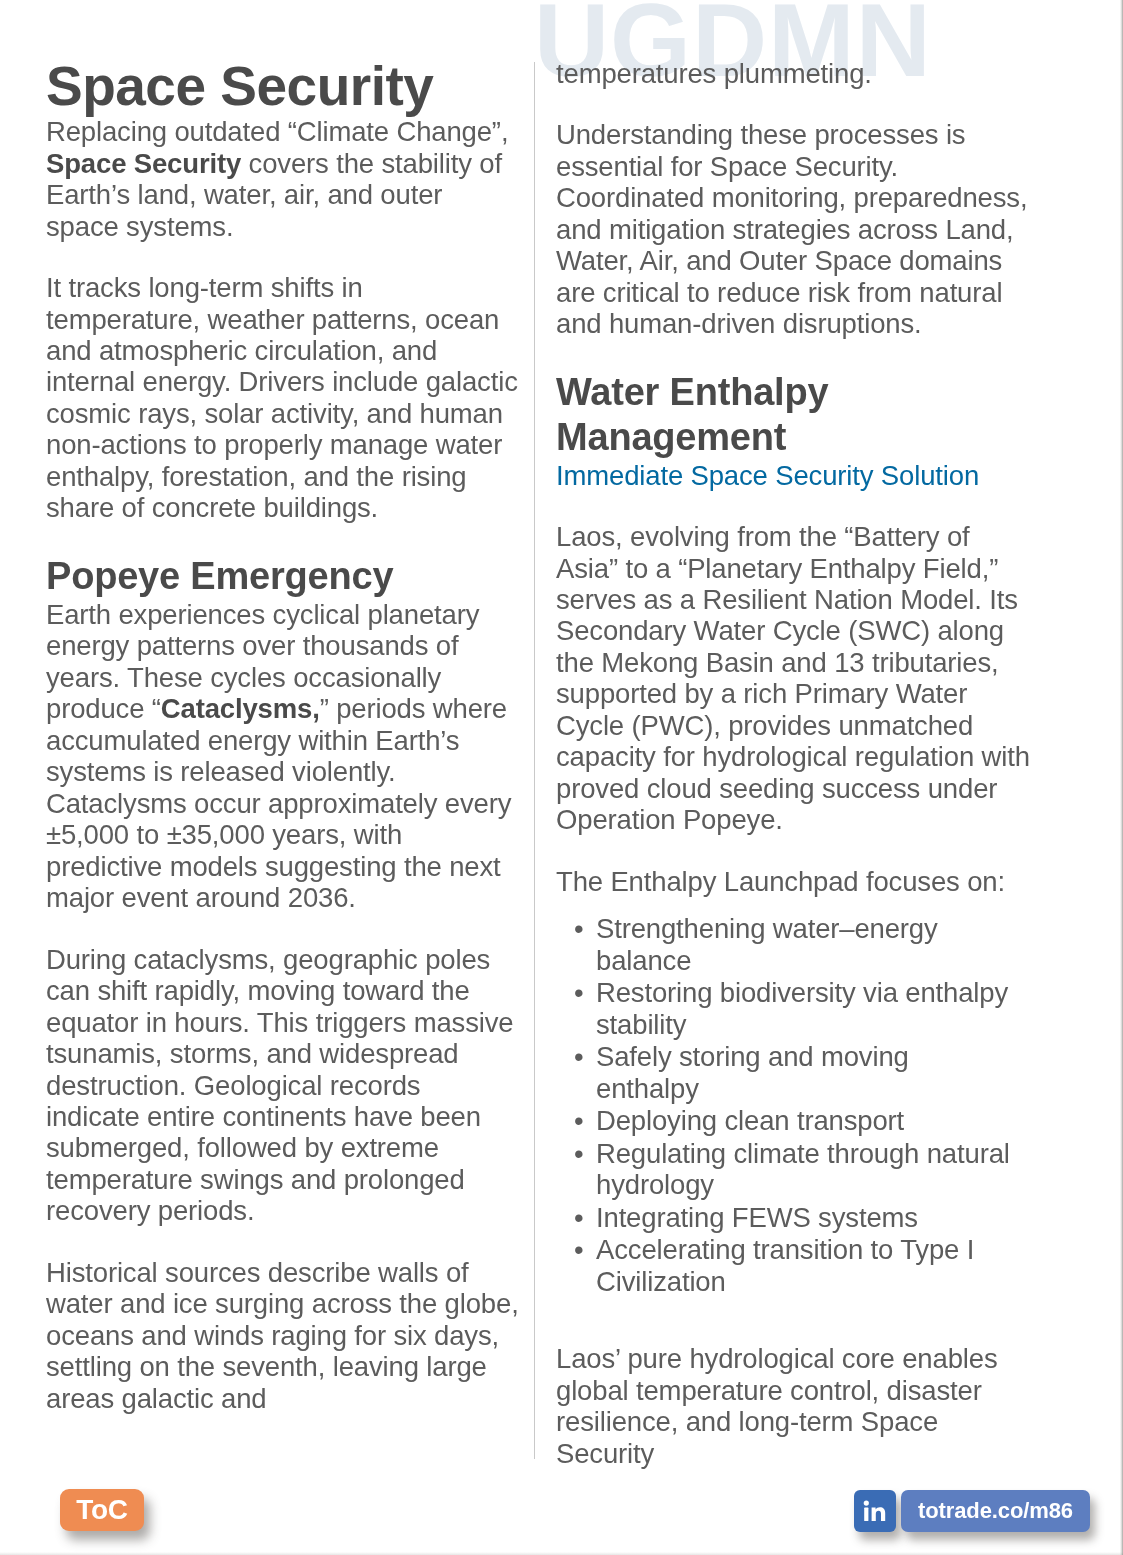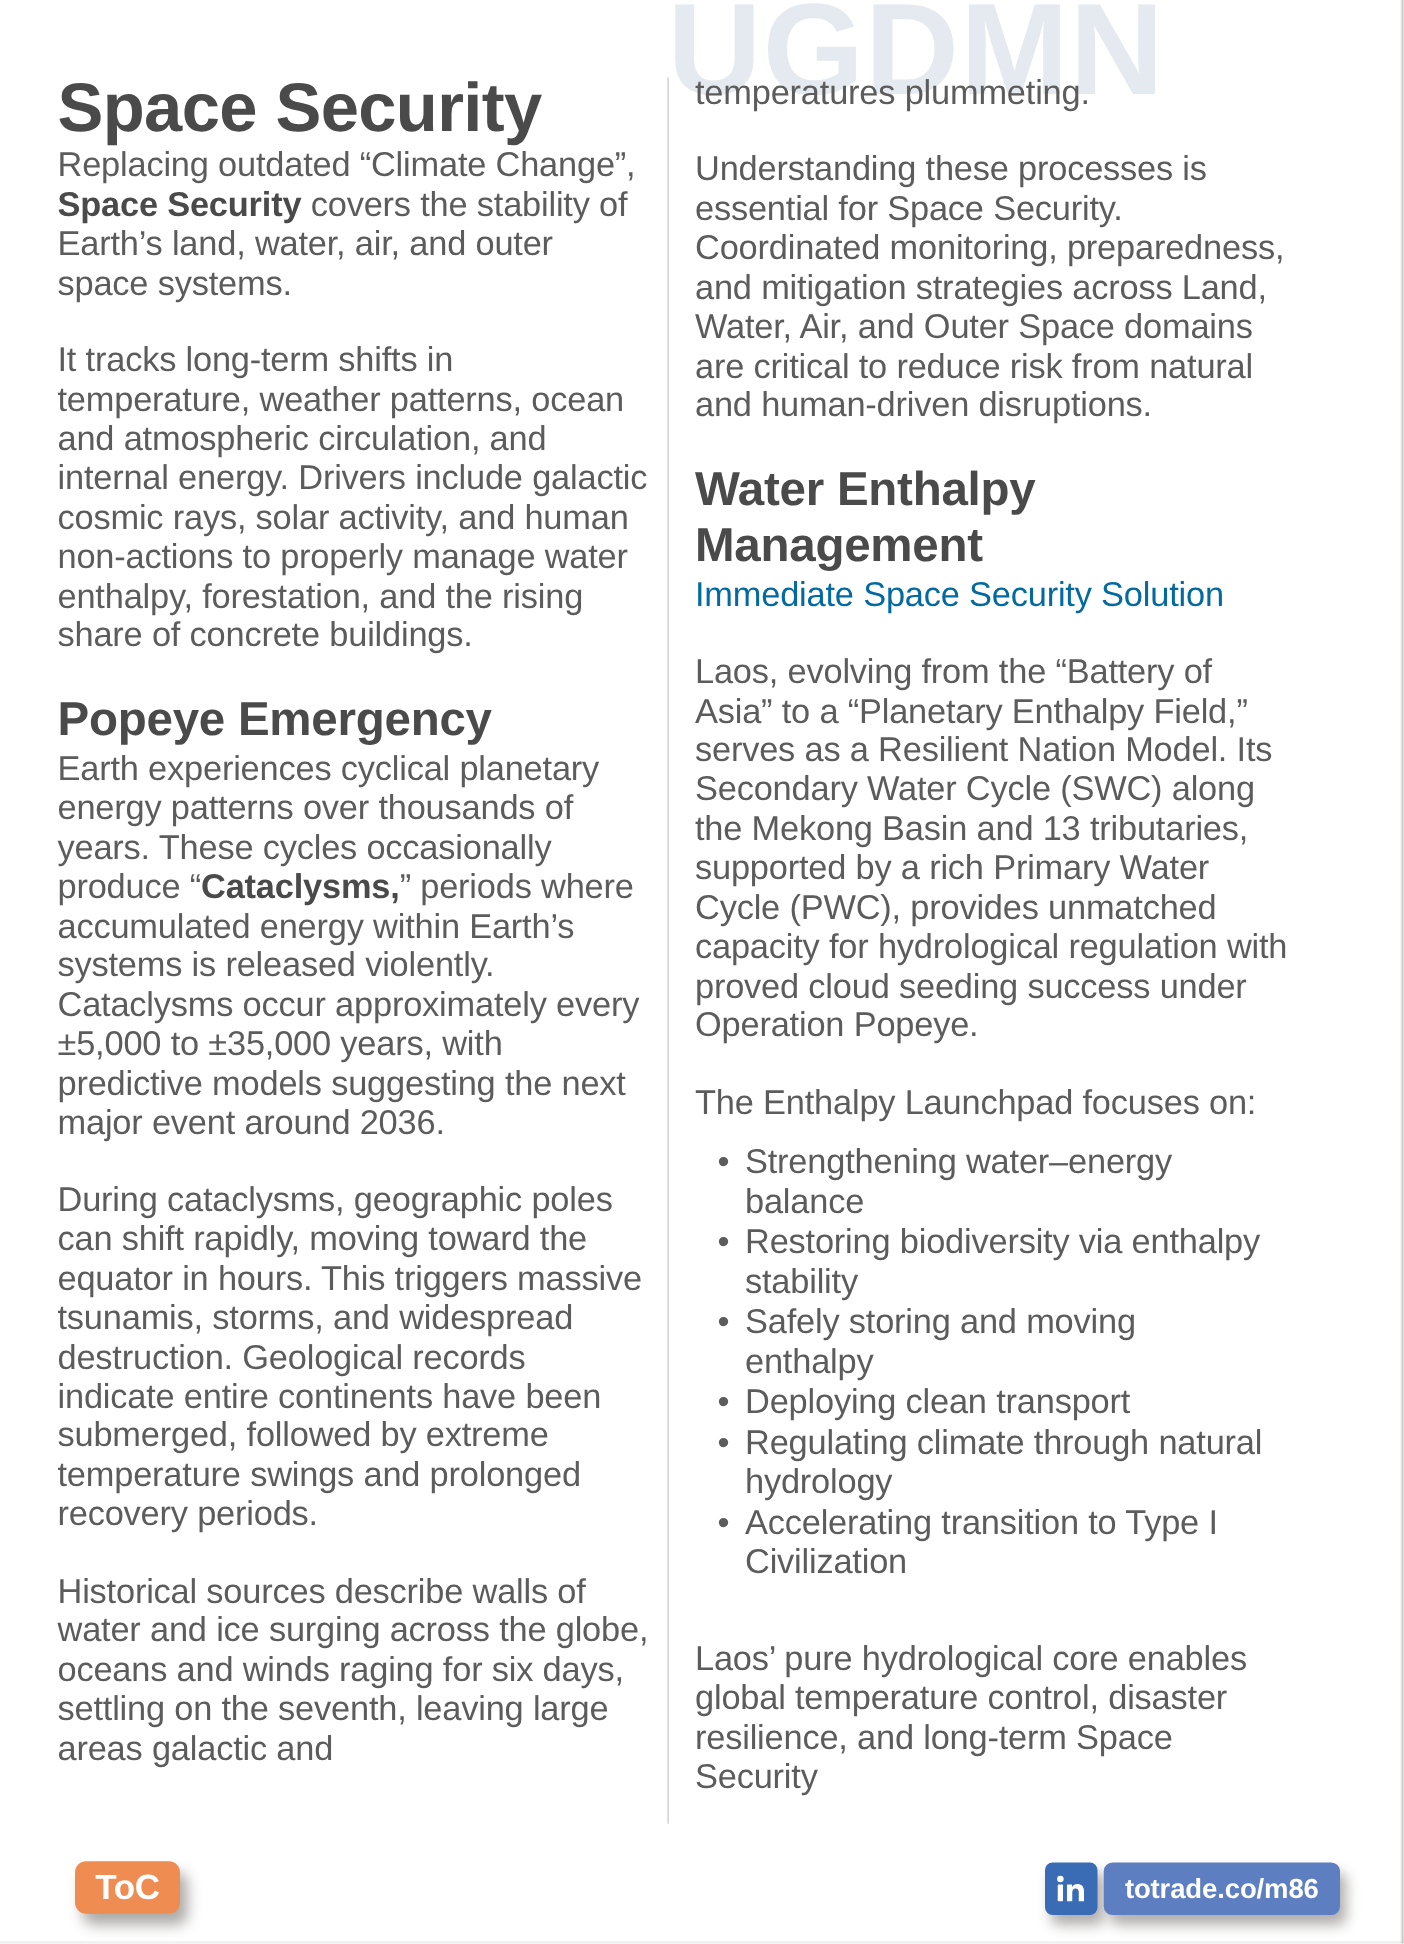--- a/index.html
+++ b/index.html
@@ -132,21 +132,21 @@
     display: flex;
     align-items: center;
     justify-content: center;
     letter-spacing: -0.3px;
     box-shadow: 6px 9px 11px rgba(60,55,50,0.42);
     cursor: pointer;
   }
 
   .linkedin-badge {
     position: absolute;
-    right: 51px;
+    right: 33px;
     top: 1490px;
     display: flex;
     align-items: stretch;
     height: 42px;
     cursor: pointer;
   }
   .li-icon {
     width: 42px;
     height: 42px;
     background: #3a6cb5;
@@ -227,20 +227,21 @@
     <div class="gap"></div>
 
     <p>The Enthalpy Launchpad focuses on:</p>
 
     <ul class="bullets">
       <li>Strengthening water–energy balance</li>
       <li>Restoring biodiversity via enthalpy stability</li>
       <li>Safely storing and moving enthalpy</li>
       <li>Deploying clean transport</li>
       <li>Regulating climate through natural hydrology</li>
+      <li>Integrating FEWS systems</li>
       <li>Accelerating transition to Type I Civilization</li>
     </ul>
 
     <div class="gap"></div>
 
     <p>Laos’ pure hydrological core enables global temperature control, disaster resilience, and long-term Space Security</p>
 
   </div>
 
   <div class="toc-button">ToC</div>

